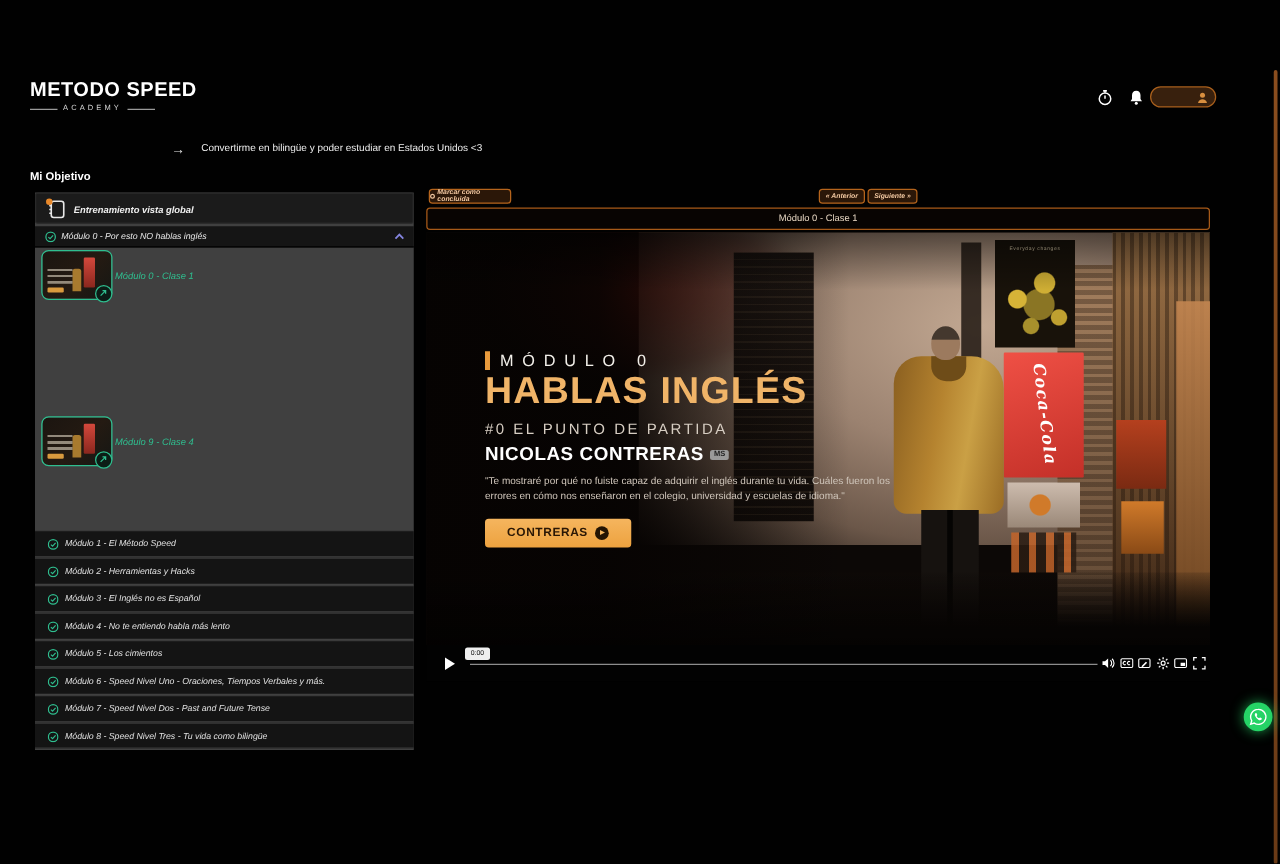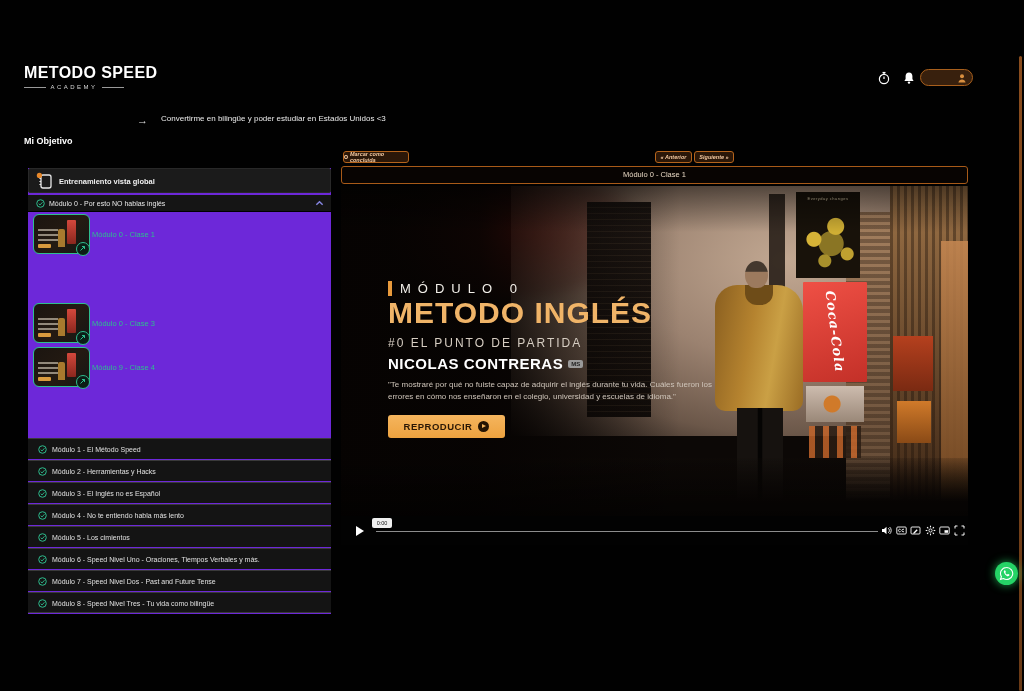--- a/index.html
+++ b/index.html
@@ -22,21 +22,21 @@
   .hdr-icon svg { width:100%; height:100%; }
   .user-pill { position:absolute; left:920px; top:69px; width:53px; height:17px;
     border:1px solid #a85f1c; background:#38200d; border-radius:9px; cursor:pointer; }
   .user-pill svg { position:absolute; right:5px; top:3px; width:10px; height:10px; }
 
   .obj-label { position:absolute; left:24px; top:116px; font-size:9px; font-weight:bold; color:#fff;margin-top:20px; }
   .obj-arrow { position:absolute; left:137px; top:114px; font-size:11px; color:#e0e0e0; }
   .obj-text  { position:absolute; left:161px; top:114px; font-size:8px; color:#ececec; }
 
   
-  .sidebar { position:absolute; left:28px; top:168px; width:303px; height:446px; background:#6d28d9; }
+  .sidebar { position:absolute; left:28px; top:154px; width:303px; height:446px; background:#404040;font-style:italic; }
   .sb-header { position:absolute; left:0; top:0; width:303px; height:25px; background:#1b1b1b;
     border:1px solid #282828; border-radius:2px; cursor:pointer; }
   .sb-header svg { position:absolute; left:7px; top:3px; width:19px; height:19px; }
   .sb-header-label { position:absolute; left:30px; top:8px; font-size:7.5px; font-weight:bold; color:#f0f0f0; }
 
   .m0-row { position:absolute; left:0; top:27px; width:303px; height:17px; background:#151515;
     border-bottom:1px solid #000; cursor:pointer; }
   .m0-row .chk { position:absolute; left:8px; top:4px; width:9px; height:9px; }
   .m0-title { position:absolute; left:21px; top:5px; font-size:7px; color:#e8e8e8; }
   .m0-chevron { position:absolute; right:7px; top:4px; width:9px; height:9px; }
@@ -248,34 +248,20 @@
           <div class="t-lines"></div>
           <div class="t-bar"></div>
         </div>
       <div class="thumb-badge">
           <svg viewBox="0 0 7 7">
             <path d="M1.5 5.5 L5.5 1.5 M3 1.5 H5.5 V4" fill="none" stroke="#2fbe8f" stroke-width="1"></path>
           </svg>
         </div>
       <span class="class-label">Módulo 0 - Clase 1</span>
     </div>
-    <div class="class-item" style="top:135px;">
-      <div class="thumb">
-          <div class="t-red"></div>
-          <div class="t-man"></div>
-          <div class="t-lines"></div>
-          <div class="t-bar"></div>
-        </div>
-      <div class="thumb-badge">
-          <svg viewBox="0 0 7 7">
-            <path d="M1.5 5.5 L5.5 1.5 M3 1.5 H5.5 V4" fill="none" stroke="#2fbe8f" stroke-width="1"></path>
-          </svg>
-        </div>
-      <span class="class-label">Módulo 0 - Clase 3</span>
-    </div>
     <div class="class-item" style="top:179px;">
       <div class="thumb">
           <div class="t-red"></div>
           <div class="t-man"></div>
           <div class="t-lines"></div>
           <div class="t-bar"></div>
         </div>
       <div class="thumb-badge">
           <svg viewBox="0 0 7 7">
             <path d="M1.5 5.5 L5.5 1.5 M3 1.5 H5.5 V4" fill="none" stroke="#2fbe8f" stroke-width="1"></path>
@@ -381,29 +367,29 @@
         <div class="man-pants"></div>
         <div class="street"></div>
         <div class="poster-shade"></div>
         <div class="poster-vignette"></div>
 
         <div class="ptext">
           <div class="module-tag">
             <span class="bar"></span>
             <span class="lbl">MÓDULO 0</span>
           </div>
-          <div class="pt2">METODO INGLÉS</div>
+          <div class="pt2">HABLAS INGLÉS</div>
           <div class="psub">#0 EL PUNTO DE PARTIDA</div>
           <div class="pauthor">
             <span class="name">NICOLAS CONTRERAS</span>
             <span class="badge">MS</span>
           </div>
           <div class="pquote">"Te mostraré por qué no fuiste capaz de adquirir el inglés durante tu vida. Cuáles fueron los errores en cómo nos enseñaron en el colegio, universidad y escuelas de idioma."</div>
           <div class="play-btn">
-            <span class="txt">REPRODUCIR</span>
+            <span class="txt">CONTRERAS</span>
             <span class="circ"></span>
           </div>
         </div>
       </div>
 
       <div class="vctrl">
         <div class="vplay"></div>
         <div class="vchip">0:00</div>
         <div class="vline"></div>
         <div class="vicons">

